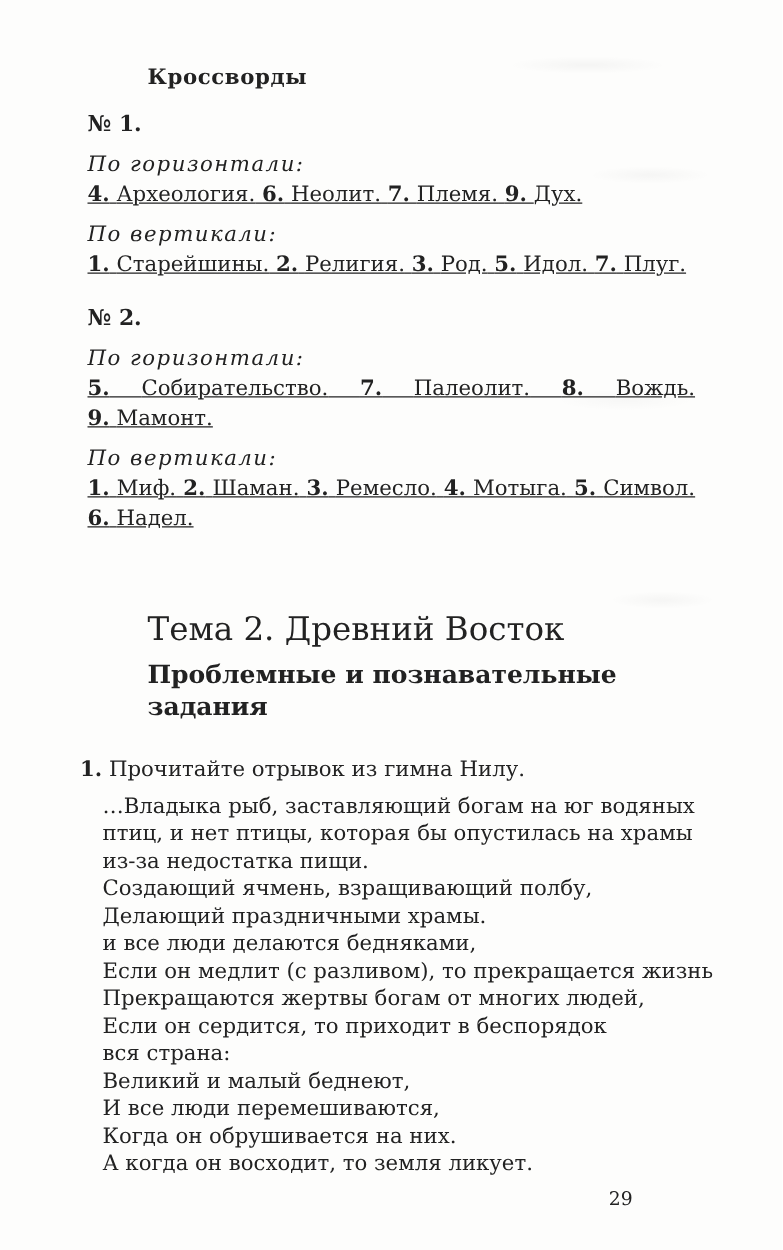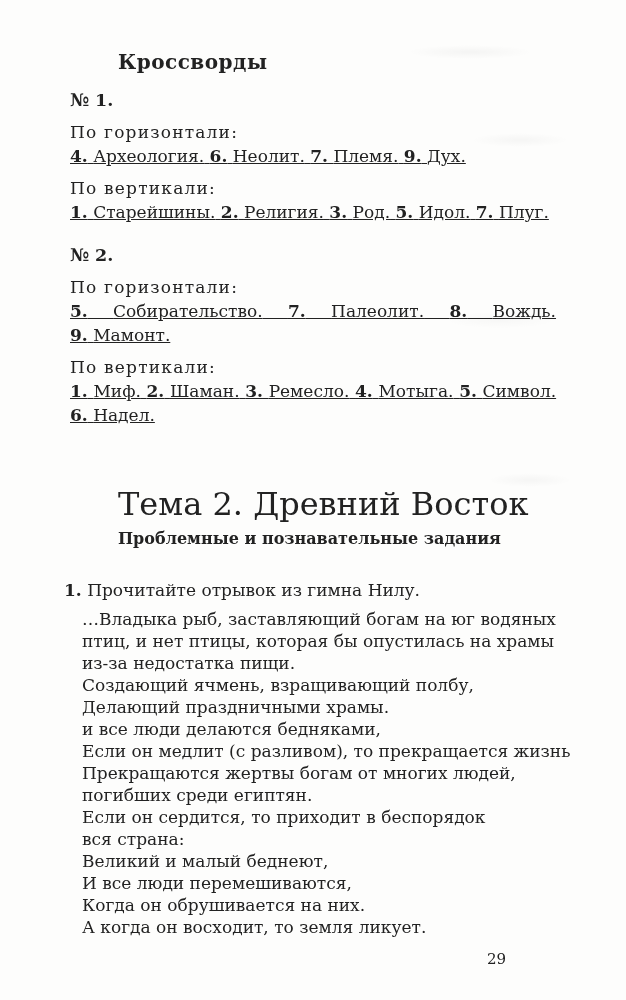--- a/index.html
+++ b/index.html
@@ -20,52 +20,53 @@
     background:
       radial-gradient(90px 10px at 470px 52px, rgba(0,0,0,0.035), transparent 70%),
       radial-gradient(70px 10px at 520px 140px, rgba(0,0,0,0.03), transparent 70%),
       radial-gradient(80px 12px at 500px 320px, rgba(0,0,0,0.025), transparent 70%),
       radial-gradient(60px 10px at 530px 480px, rgba(0,0,0,0.03), transparent 70%),
       #fdfdfc;
     overflow: hidden;
   }
   .h-cross {
     margin: 0 0 0 48px;
-    font-size: 20px;
+    font-size: 17px;
     line-height: 24px;
     font-weight: bold;
     letter-spacing: 0.5px;
   }
   .puzzle { margin: 0; }
   .cw-num {
     margin: 14px 0 0 0;
     font-size: 17.5px;
     font-weight: bold;
   }
   .puzzle + .puzzle .cw-num { margin-top: 19px; }
   .dir-label {
     margin: 8px 0 0 0;
+    font-style: italic;
     letter-spacing: 1.2px;
   }
   .answers {
     margin: 0;
     text-align: justify;
     text-decoration: underline;
   }
   .answers .pair { white-space: nowrap; }
   .answers b { font-weight: bold; }
   .h-theme {
     margin: 61px 0 0 48px;
-    font-size: 32px;
+    font-size: 26px;
     line-height: 32px;
     font-weight: normal;
   }
   .h-sub {
     margin: 6px 0 0 48px;
-    font-size: 16px;
+    font-size: 20px;
     line-height: 26px;
     font-weight: bold;
   }
   .task {
     margin: 26px 0 0 -6px;
     line-height: 24px;
   }
   .task b { font-weight: bold; }
   .hymn {
     margin: 6px 0 0 12px;
@@ -112,21 +113,20 @@
 
   <div class="hymn" id="hymn">
       <div class="hymn-line">…Владыка рыб, заставляющий богам на юг водяных</div>
       <div class="hymn-line">птиц, и нет птицы, которая бы опустилась на храмы</div>
       <div class="hymn-line">из-за недостатка пищи.</div>
       <div class="hymn-line">Создающий ячмень, взращивающий полбу,</div>
       <div class="hymn-line">Делающий праздничными храмы.</div>
       <div class="hymn-line">и все люди делаются бедняками,</div>
       <div class="hymn-line">Если он медлит (с разливом), то прекращается жизнь</div>
       <div class="hymn-line">Прекращаются жертвы богам от многих людей,</div>
-      <div class="hymn-line">погибших среди египтян.</div>
       <div class="hymn-line">Если он сердится, то приходит в беспорядок</div>
       <div class="hymn-line">вся страна:</div>
       <div class="hymn-line">Великий и малый беднеют,</div>
       <div class="hymn-line">И все люди перемешиваются,</div>
       <div class="hymn-line">Когда он обрушивается на них.</div>
       <div class="hymn-line">А когда он восходит, то земля ликует.</div>
     </div>
 
   <div class="pageno">29</div>
 

